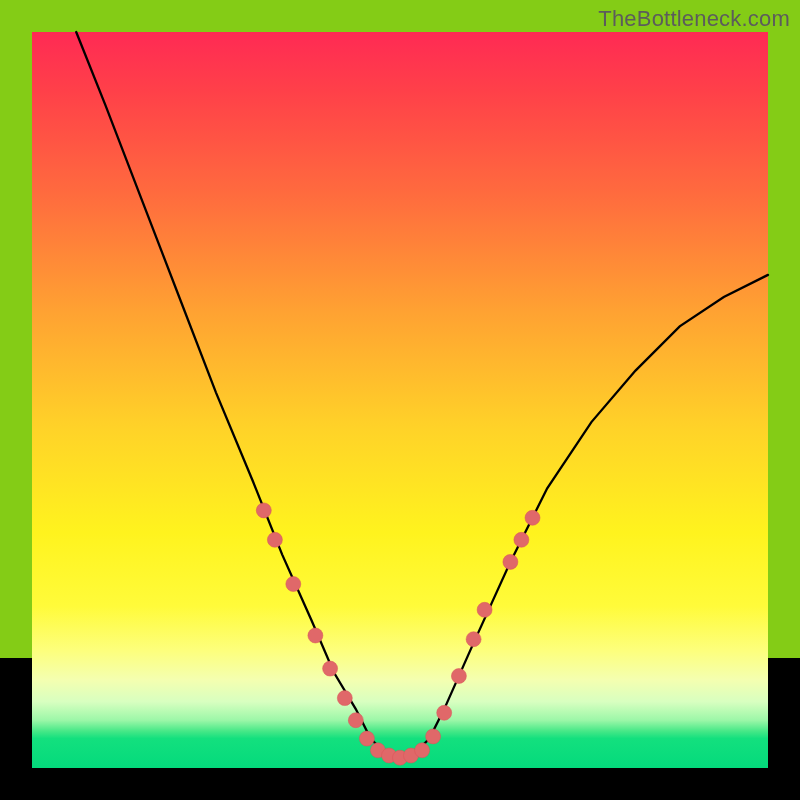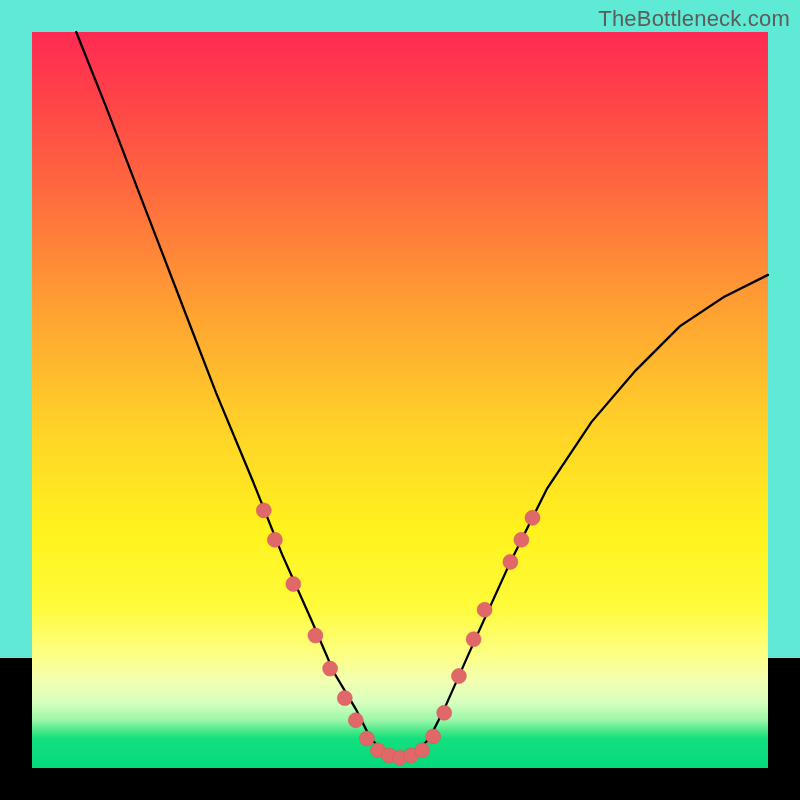--- a/index.html
+++ b/index.html
@@ -8,21 +8,21 @@
     width: 800px;
     height: 800px;
     overflow: hidden;
     background: #000;
     font-family: Arial, Helvetica, sans-serif;
   }
   .frame {
     position: absolute;
     left: 0; top: 0;
     width: 800px; height: 658px;
-    background: #5eead4;
+    background: #84cc16;
   }
   .plot {
     position: absolute;
     left: 32px;
     top: 32px;
     width: 736px;
     height: 736px;
     background: linear-gradient(to bottom,
        #ff2a54 0%,
        #ff4049 8%,

